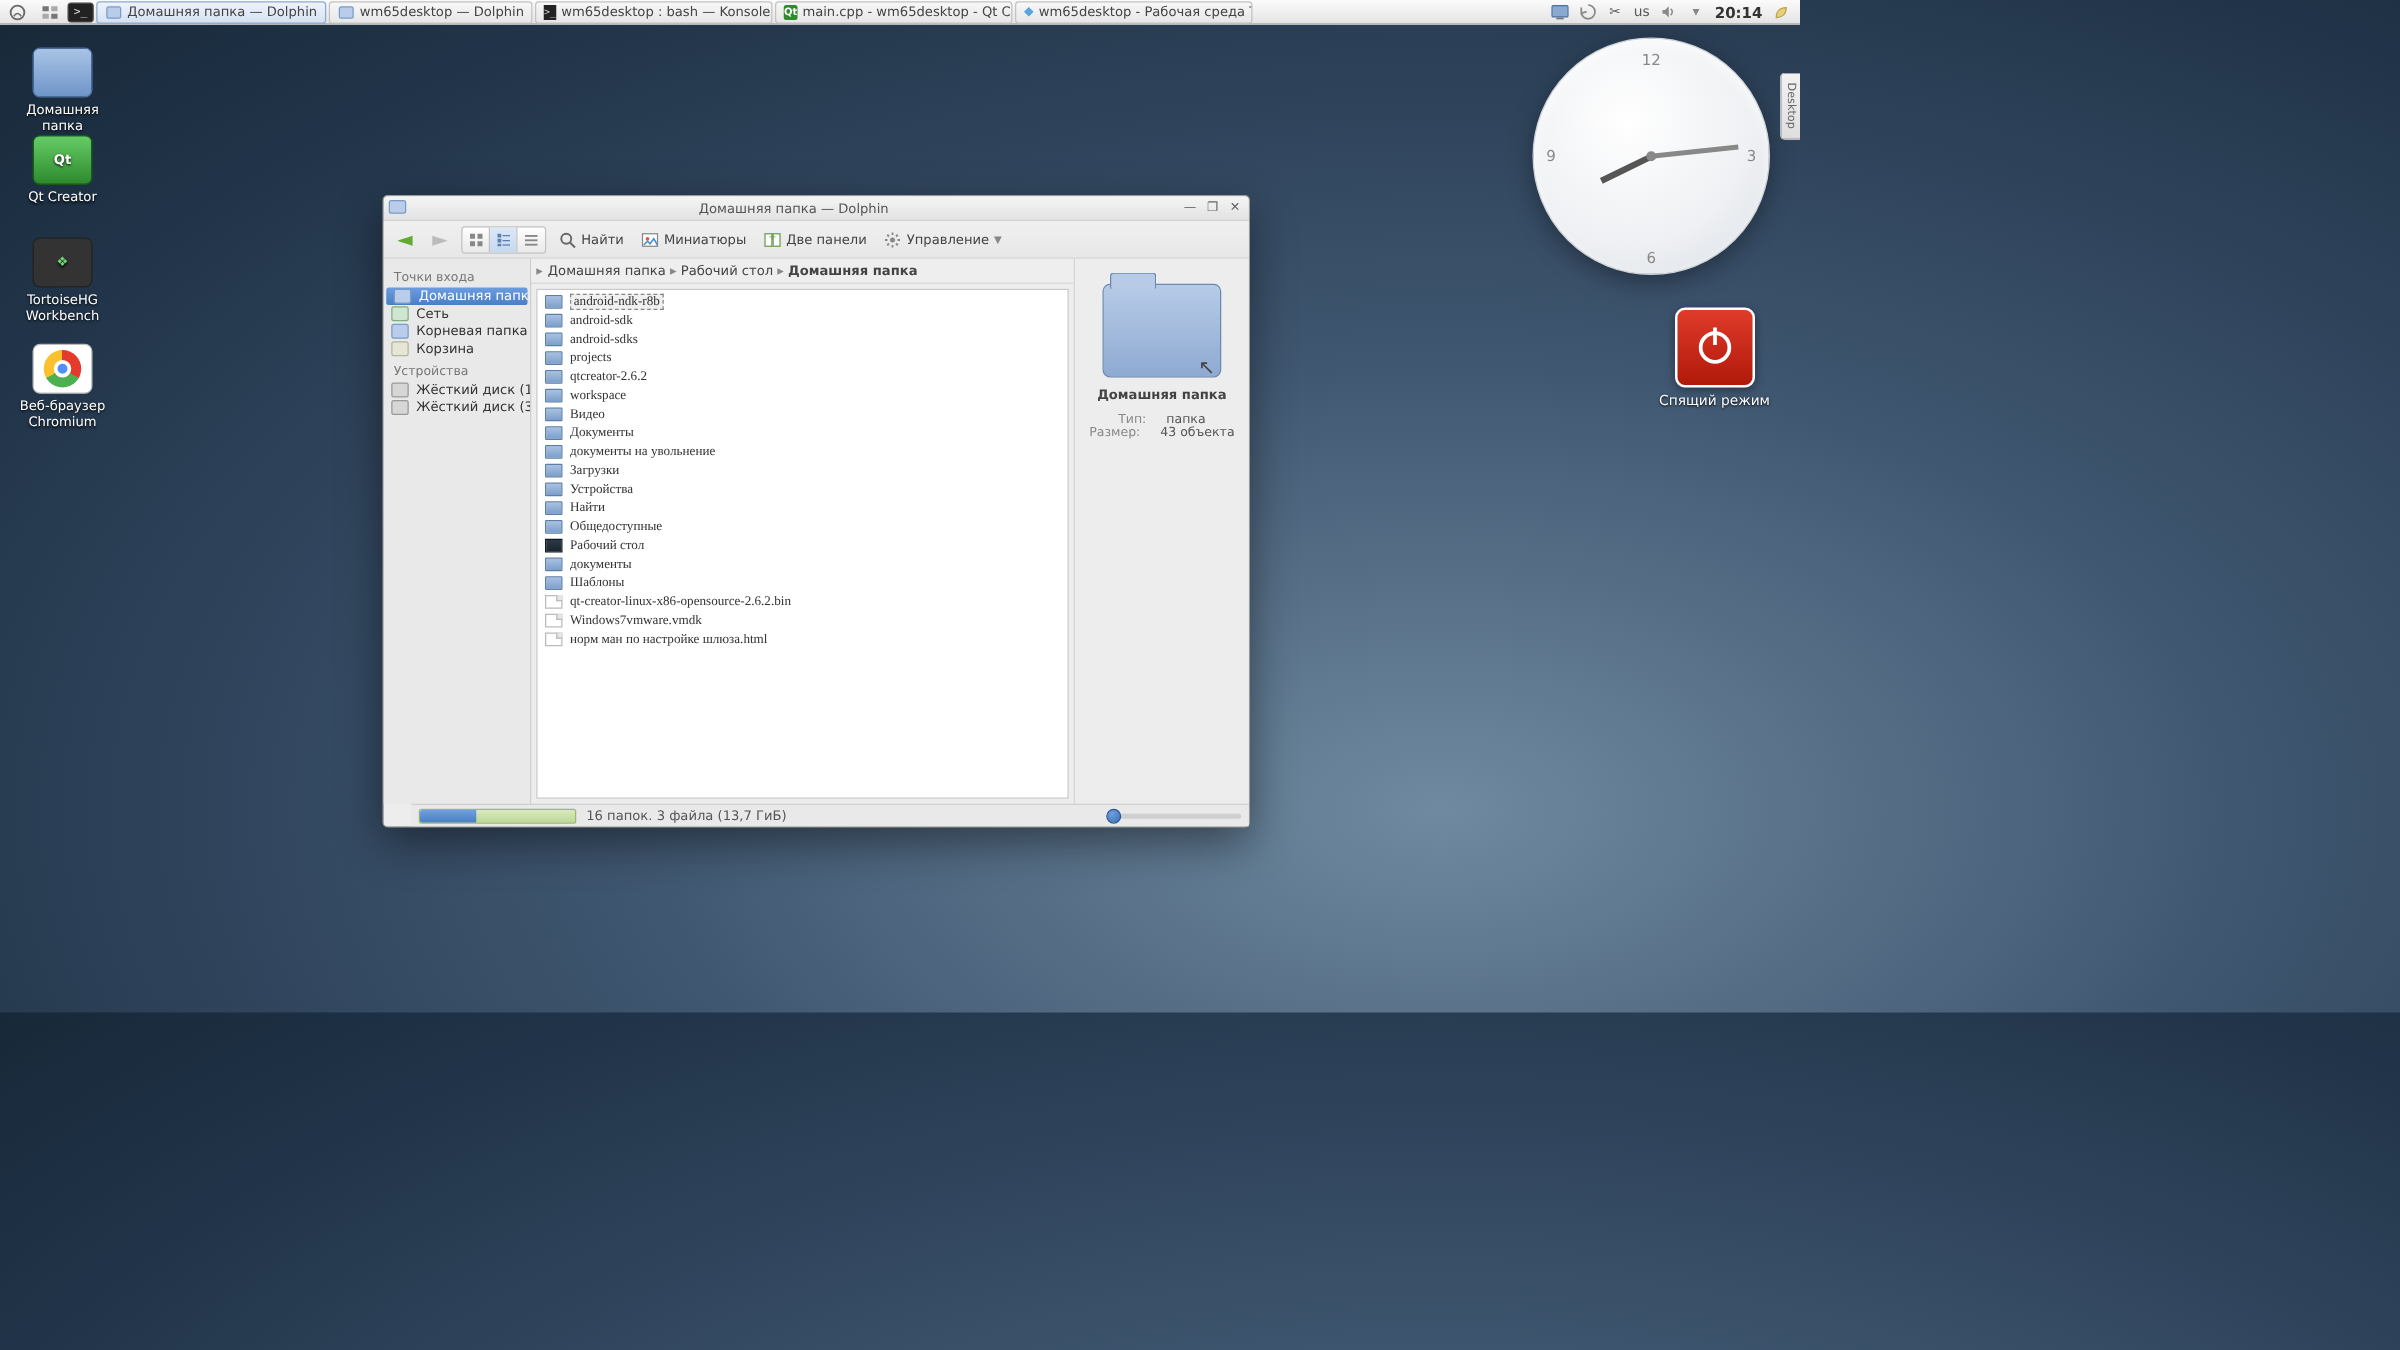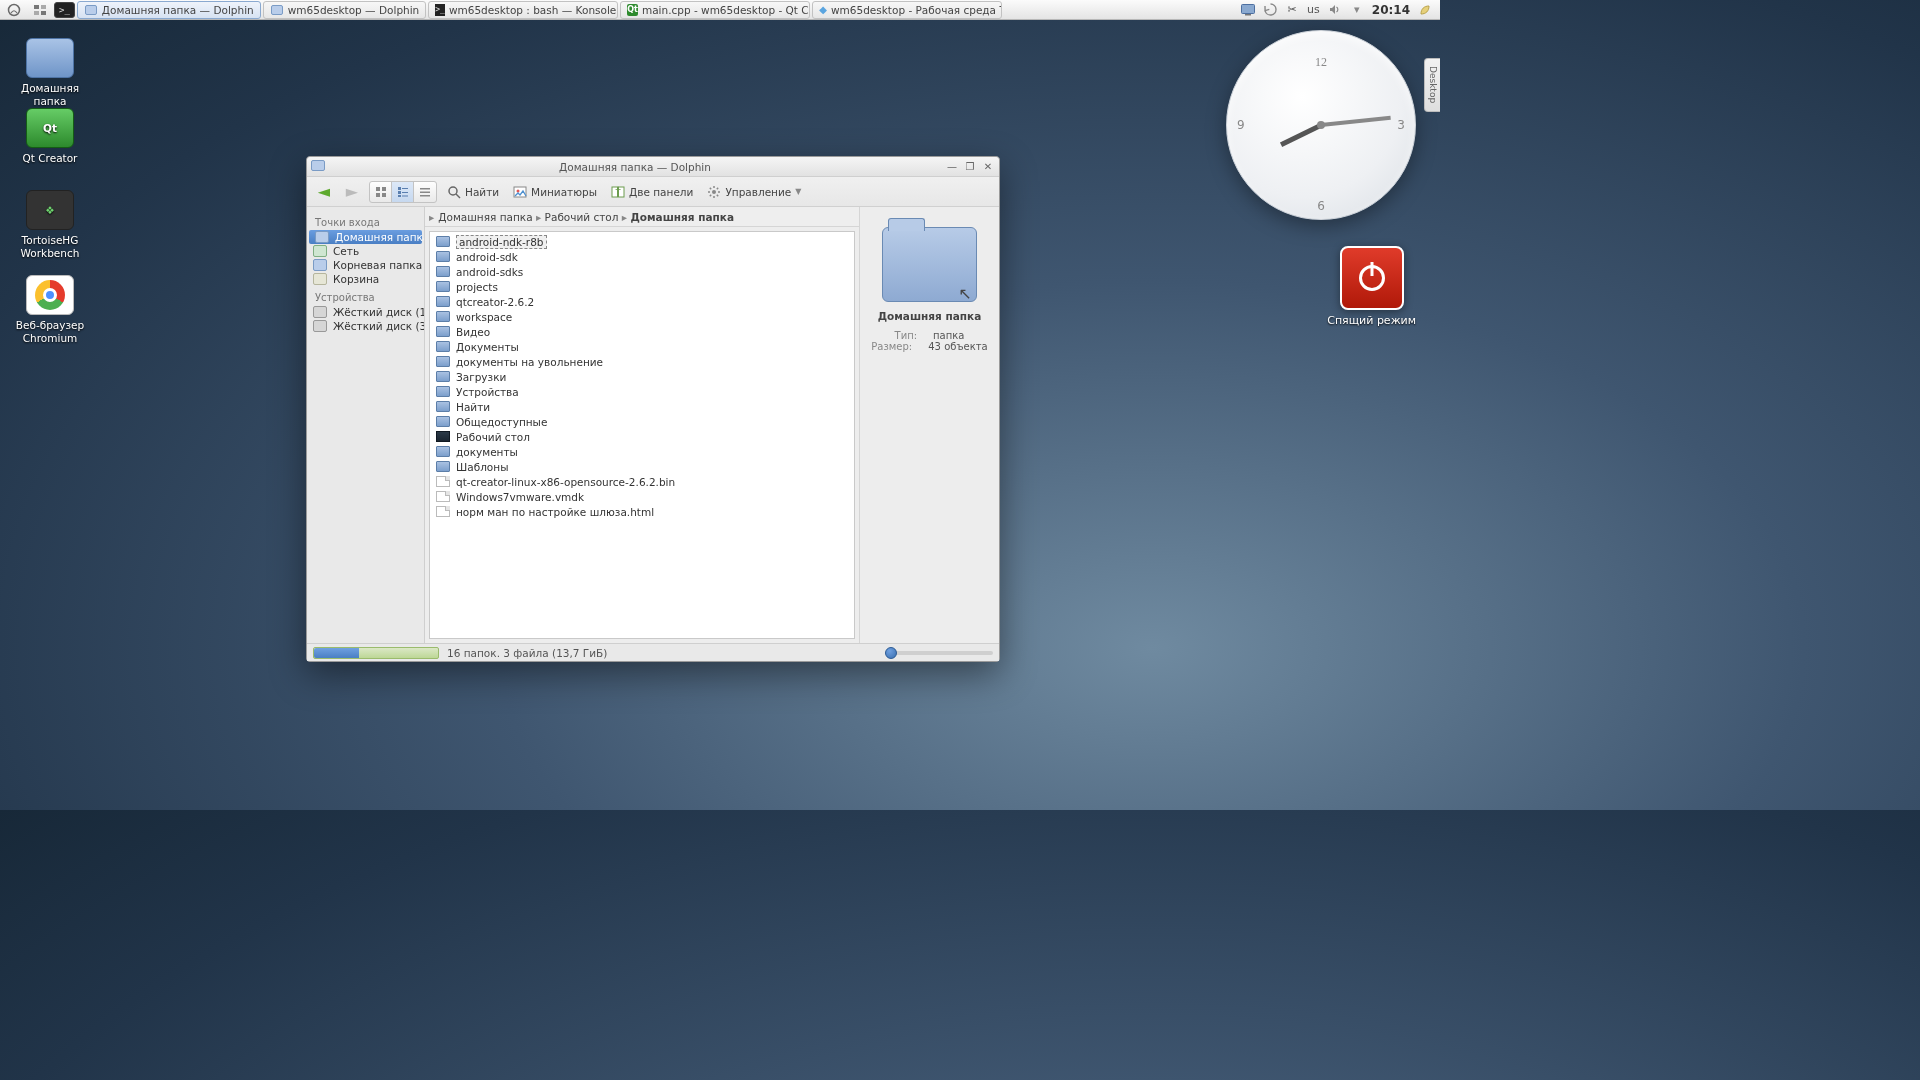--- a/index.html
+++ b/index.html
@@ -126,37 +126,37 @@
   .side-item.active{background:linear-gradient(#6a9de0,#4a7fc4);color:#fff;border-radius:2px;margin:0 2px;}
   .mini{background:#b9cdea;border:1px solid #7a9bc5;border-radius:2px;}
   .mini.disk{background:#d6d6d6;border-color:#999;}
   .mini.net{background:#cfe6d1;border-color:#7fae82;}
   .mini.trash{background:#e6e6d6;border-color:#b5b59d;}
 
   .center{flex:1;display:flex;flex-direction:column;min-width:0;}
   .breadcrumb{height:20px;display:flex;align-items:center;gap:4px;background:#eee;border-bottom:1px solid #d5d5d5;padding:0 4px;font-size:10.5px;color:#444;}
   .bc-sep{color:#888;}
   .filelist{flex:1;background:#fff;border:1px solid #c9c9c9;margin:4px;overflow:auto;padding:2px;}
-  .row{display:flex;align-items:center;gap:6px;padding:0 4px;font-size:10.5px;color:#333;height:15px;}
+  .row{display:flex;align-items:center;gap:6px;padding:0 4px;font-size:10.5px;color:#333;height:15px;font-family:Liberation Serif, serif;}
   .row .fm{width:14px;height:11px;flex-shrink:0;}
   .fm.folder{background:linear-gradient(#a9c1e2,#7c9fcc);border:1px solid #5c7ea8;border-radius:1px;}
   .fm.special{background:linear-gradient(#2b3947,#1a2530);border:1px solid #0f1821;}
   .fm.file{background:#fff;border:1px solid #bbb;position:relative;}
   .fm.file::after{content:"";position:absolute;right:-1px;top:-1px;width:4px;height:4px;background:#e5e5e5;border-left:1px solid #bbb;border-bottom:1px solid #bbb;}
   .row.sel .nm{border:1px dashed #888;background:#f0f0f0;padding:0 2px;}
 
   .info{width:140px;border-left:1px solid #d5d5d5;background:#ededed;padding:10px;display:flex;flex-direction:column;align-items:center;font-size:10.5px;color:#444;}
   .info-folder{width:95px;height:75px;background:linear-gradient(#b7cbe7,#8eaad2);border:1px solid #6a8ab3;border-radius:6px;margin:10px 0 8px;position:relative;}
   .info-folder::before{content:"";position:absolute;top:-10px;left:5px;width:35px;height:12px;background:#b7cbe7;border:1px solid #6a8ab3;border-bottom:none;border-radius:3px 3px 0 0;}
   .info-folder .cursor{position:absolute;right:4px;bottom:-2px;font-size:16px;}
   .info-title{font-weight:bold;margin-bottom:8px;}
   .info-row{display:flex;gap:16px;font-size:10px;color:#555;}
   .info-row .k{color:#888;}
 
-  .status{height:18px;border-top:1px solid #cfcfcf;display:flex;align-items:center;padding:0 6px;font-size:10.5px;color:#555;background:#e9e9e9;gap:8px;}
+  .status{height:18px;border-top:1px solid #cfcfcf;display:flex;align-items:center;padding:0 6px;font-size:10.5px;color:#555;background:#e9e9e9;gap:8px;margin-left:22px;}
   .status .bar{width:126px;height:12px;background:linear-gradient(#dbe8c6,#bdd796);border:1px solid #9abb6c;border-radius:2px;position:relative;}
   .status .bar::before{content:"";position:absolute;left:0;top:0;bottom:0;width:36%;background:linear-gradient(#6fa0e0,#4a7fc4);border-radius:2px 0 0 2px;}
   .zoom{margin-left:auto;display:flex;align-items:center;gap:4px;}
   .zoom-track{width:108px;height:4px;background:#cfcfcf;border-radius:2px;position:relative;}
   .zoom-thumb{position:absolute;left:0;top:-4px;width:12px;height:12px;border-radius:50%;background:radial-gradient(circle at 35% 30%,#6fa0e0,#3a6fb0);border:1px solid #2a5a95;}
 </style>
 </head>
 <body>
 
 <div class="panel">
@@ -251,21 +251,21 @@
     </div>
     <div class="desk-icon" style="left: 10px; top: 275px;">
       <div class="glyph chrome">
         <div class="chrome-disc"></div>
       </div>
       <div>Веб-браузер Chromium</div>
     </div>
   </div>
 
 <div class="analog">
-  <span class="num" style="top:24px;left:50%;transform:translateX(-50%);font-family:Liberation Serif, serif;">12</span>
+  <span class="num" style="top:10px;left:50%;transform:translateX(-50%);">12</span>
   <span class="num" style="right:10px;top:50%;transform:translateY(-50%);">3</span>
   <span class="num" style="bottom:6px;left:50%;transform:translateX(-50%);">6</span>
   <span class="num" style="left:10px;top:50%;transform:translateY(-50%);">9</span>
   <div class="hand hour"></div>
   <div class="hand minute"></div>
   <div class="pin"></div>
 </div>
 
 <div class="power-widget">
   <div class="power-btn">

